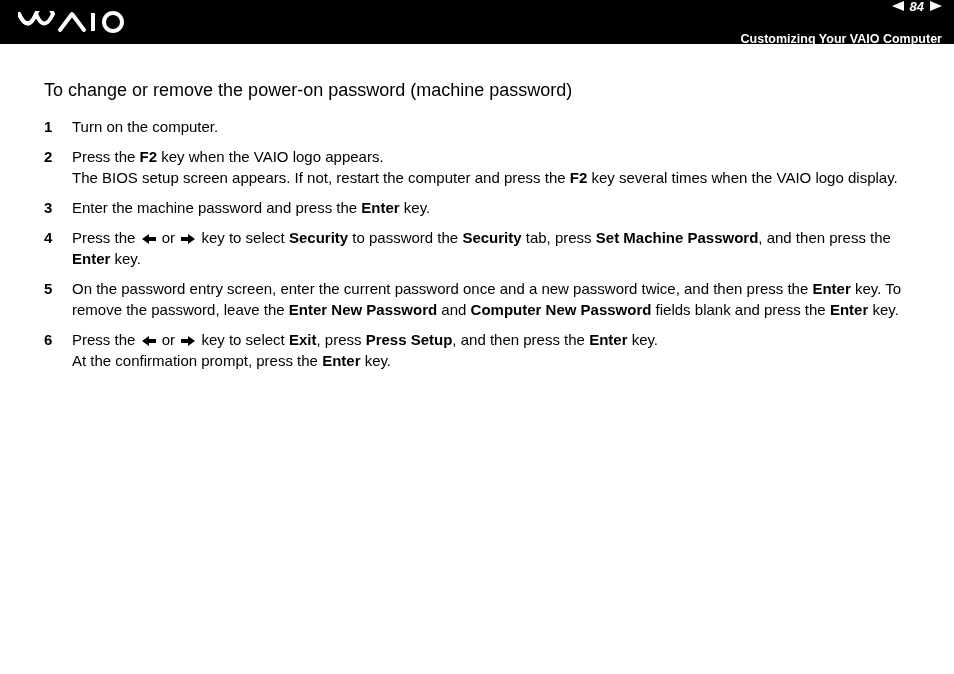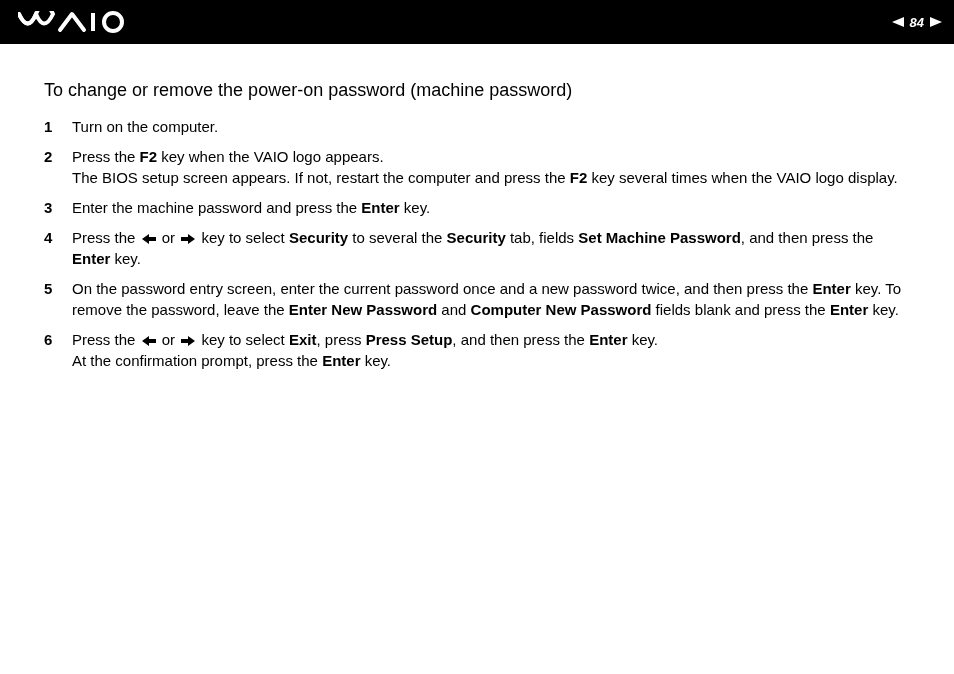--- a/index.html
+++ b/index.html
@@ -112,20 +112,21 @@
             <polygon points="12,0 12,10 0,5" fill="#fff"></polygon>
           </svg>
       </span>
       <span>84</span>
       <span class="arrow">
         <svg width="12" height="10" viewBox="0 0 12 10">
             <polygon points="0,0 0,10 12,5" fill="#fff"></polygon>
           </svg>
       </span>
     </div>
+    <div class="breadcrumb">Customizing Your VAIO Computer</div>
   </div>
 </div>
 
 <div class="content">
   <h2 class="subtitle">To change or remove the power-on password (machine password)</h2>
 
   <ol class="steps">
 
     <li class="step">
       <span class="step-num">1</span>
@@ -149,21 +150,21 @@
       </span>
     </li>
 
     <li class="step">
       <span class="step-num">4</span>
       <span class="step-body">
         <span>Press the </span><span class="inline-arrow"><svg width="14" height="10" viewBox="0 0 14 10">
               <polygon points="0,5 7,0 7,3 14,3 14,7 7,7 7,10" fill="#000"></polygon>
             </svg></span><span> or </span><span class="inline-arrow"><svg width="14" height="10" viewBox="0 0 14 10">
               <polygon points="14,5 7,0 7,3 0,3 0,7 7,7 7,10" fill="#000"></polygon>
-            </svg></span><span> key to select </span><b>Security</b><span> to several the </span><b>Security</b><span> tab, fields </span><b>Set Machine Password</b><span>, and then press the </span><b>Enter</b><span> key.</span>
+            </svg></span><span> key to select </span><b>Security</b><span> to password the </span><b>Security</b><span> tab, press </span><b>Set Machine Password</b><span>, and then press the </span><b>Enter</b><span> key.</span>
       </span>
     </li>
 
     <li class="step">
       <span class="step-num">5</span>
       <span class="step-body">
         <span>On the password entry screen, enter the current password once and a new password twice, and then press the </span><b>Enter</b><span> key. To remove the password, leave the </span><b>Enter New Password</b><span> and </span><b>Computer New Password</b><span> fields blank and press the </span><b>Enter</b><span> key.</span>
       </span>
     </li>
 

